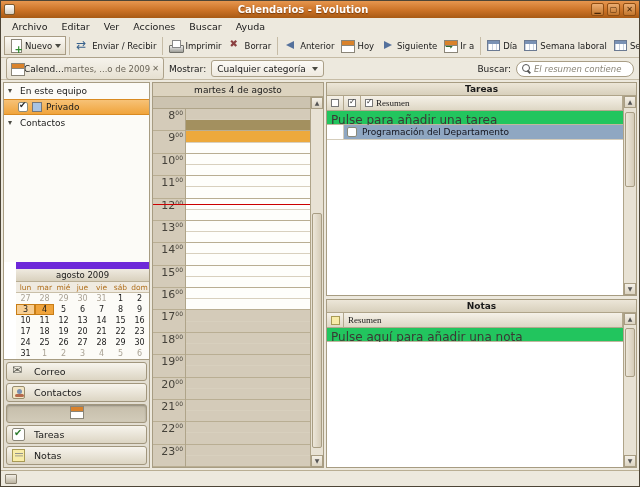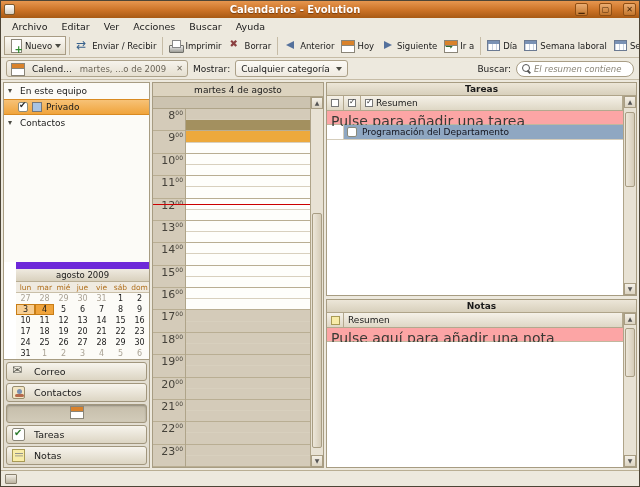--- a/index.html
+++ b/index.html
@@ -1,20 +1,20 @@
 <!DOCTYPE html>
 <html><head>
 <meta charset="utf-8">
 <style>
   * { margin:0; padding:0; box-sizing:border-box; }
   body { width:640px; height:487px; font-family:"DejaVu Sans", sans-serif; font-size:9px; color:#1a1a1a; background:#777; overflow:hidden; }
   .window { width:640px; height:487px; display:flex; flex-direction:column; background:#EDE9DE; border:1px solid #4d4536; }
 
   
-  .titlebar { height:17px; flex:0 0 17px; display:flex; align-items:center; padding:0 3px; gap:11px;
+  .titlebar { height:17px; flex:0 0 17px; display:flex; align-items:center; padding:0 3px; gap:3px;
     background:linear-gradient(#E6964F, #CB7226 55%, #A85A14); }
   .win-icon { width:11px; height:11px; background:linear-gradient(#fff,#d8cfc0); border:1px solid #7a5a30; border-radius:2px; }
   .win-title { flex:1; text-align:center; color:#fff; font-weight:bold; font-size:10px; text-shadow:0 1px 1px rgba(90,40,0,.7); }
   .wbtn { width:13px; height:13px; border:1px solid #8F4E13; border-radius:2px; background:linear-gradient(#EBAD72,#C3762C);
     color:#4a2605; font-size:8px; line-height:11px; text-align:center; }
 
   
   .menubar { height:16px; flex:0 0 16px; display:flex; align-items:center; padding:0 4px; background:#EDE9DE; }
   .menu-item { padding:1px 7px; font-size:9.5px; }
 
@@ -39,22 +39,22 @@
   .ic-cal13::after { content:""; position:absolute; left:0; top:1px; width:12px; height:4px; background:#D9822B; border:1px solid #8a8578; }
   .ic-goarrow::before { content:"→"; position:absolute; right:-2px; bottom:-3px; color:#2E6B2E; font-weight:bold; font-size:9px; }
   .ic-grid { width:13px; height:11px; background:#fff; border:1px solid #6b7a92; position:relative; align-self:center; }
   .ic-grid::before { content:""; position:absolute; left:0; right:0; top:0; height:3px; background:#7A92B5; }
   .ic-grid::after { content:""; position:absolute; left:0; right:0; top:3px; bottom:0;
     background-image:linear-gradient(90deg,#C9D2E0 1px,transparent 1px); background-size:4px 100%; }
 
   
   .filterbar { height:22px; flex:0 0 22px; display:flex; align-items:center; gap:5px; padding:0 5px;
     background:#EDE9DE; border-bottom:1px solid #C6BCA6; }
-  .cal-tab { display:flex; align-items:center; gap:8px; border:1px solid #ADA28A; border-radius:3px;
-    background:linear-gradient(#F6F3EC,#E6E0D1); padding:1px 4px; height:17px; }
+  .cal-tab { display:flex; align-items:center; gap:0; border:1px solid #ADA28A; border-radius:3px;
+    background:linear-gradient(#F6F3EC,#E6E0D1); padding:1px 4px; height:23px; }
   .tab-label { font-size:9px; }
   .tab-sub { font-size:8.5px; color:#6b6558; }
   .tab-close { font-size:8px; color:#6b6558; padding-left:2px; }
   .show-label, .search-label { font-size:9px; }
   .dropdown { display:flex; align-items:center; justify-content:space-between; gap:6px; min-width:110px; height:17px;
     border:1px solid #ABA088; border-radius:3px; background:linear-gradient(#FCFAF6,#EFEAE0); padding:4px 5px; font-size:9px; }
   .spacer { flex:1; }
   .searchbox { display:flex; align-items:center; gap:3px; width:118px; height:16px; background:#fff;
     border:1px solid #A99E86; border-radius:8px; padding:0 5px; }
   .searchbox input { border:none; outline:none; width:100%; font-family:"DejaVu Sans", sans-serif; font-size:8.5px; background:transparent; }
@@ -139,28 +139,28 @@
   
   .rightpanel { flex:1; display:flex; flex-direction:column; gap:3px; border:none; background:transparent; padding:0; overflow:hidden; }
   .section { border:1px solid #A79C82; background:#fff; display:flex; flex-direction:column; overflow:hidden; }
   .sec-tasks { flex:56; }
   .sec-notes { flex:44; }
   .panel-header { height:13px; flex:0 0 13px; background:linear-gradient(#ECE6D8,#D8D0BC); border-bottom:1px solid #AFA489;
     text-align:center; font-weight:bold; font-size:9px; line-height:13px; }
   .sec-body { flex:1; display:flex; overflow:hidden; }
   .sec-content { flex:1; display:flex; flex-direction:column; overflow:hidden; }
   .cols { height:15px; flex:0 0 15px; display:flex; background:linear-gradient(#F5F1E8,#DED7C5); border-bottom:1px solid #B3A88E; }
-  .colcell { border-right:1px solid #B3A88E; display:flex; align-items:center; justify-content:center; gap:3px; }
+  .colcell { border-right:1px solid #B3A88E; display:flex; align-items:center; justify-content:center; gap:3px;font-family:Liberation Serif, serif; }
   .col-sm { width:17px; flex:0 0 17px; }
   .col-summary { flex:1; justify-content:flex-start; padding-left:4px; font-size:9px; }
   .mini-cb { width:8px; height:8px; background:#fff; border:1px solid #777; position:relative; flex:0 0 8px; }
   .mini-cb.checked::after { content:"✓"; position:absolute; top:-3px; left:0; font-size:8px; color:#333; }
   .mini-note { width:9px; height:9px; background:#F8ECA8; border:1px solid #A89A55; flex:0 0 9px; }
-  .hint-row { height:14px; flex:0 0 14px; background:#fca5a5; border-bottom:1px solid #C1B79E;
-    font-size:14px; color:#3a3a35; padding:2px 4px; }
+  .hint-row { height:14px; flex:0 0 14px; background:#22c55e; border-bottom:1px solid #C1B79E;
+    font-size:12px; color:#3a3a35; padding:2px 4px; }
   .task-row { height:15px; flex:0 0 15px; display:flex; border-bottom:1px solid #D5CDBB; }
   .task-cell-a { width:17px; flex:0 0 17px; border-right:1px solid #D5CDBB; }
   .task-sel { flex:1; background:#8FA7C2; display:flex; align-items:center; gap:5px; padding-left:3px; font-size:9px; color:#14141e; }
   .fill { flex:1; background:#fff; }
 
   
   .statusbar { height:16px; flex:0 0 16px; background:#EDE9DE; border-top:1px solid #B9AE93; display:flex; align-items:center; padding:0 4px; }
   .status-icon { width:12px; height:10px; background:linear-gradient(#F2EEE5,#BBB3A0); border:1px solid #8a8270; border-radius:1px; }
 </style>
 </head>

